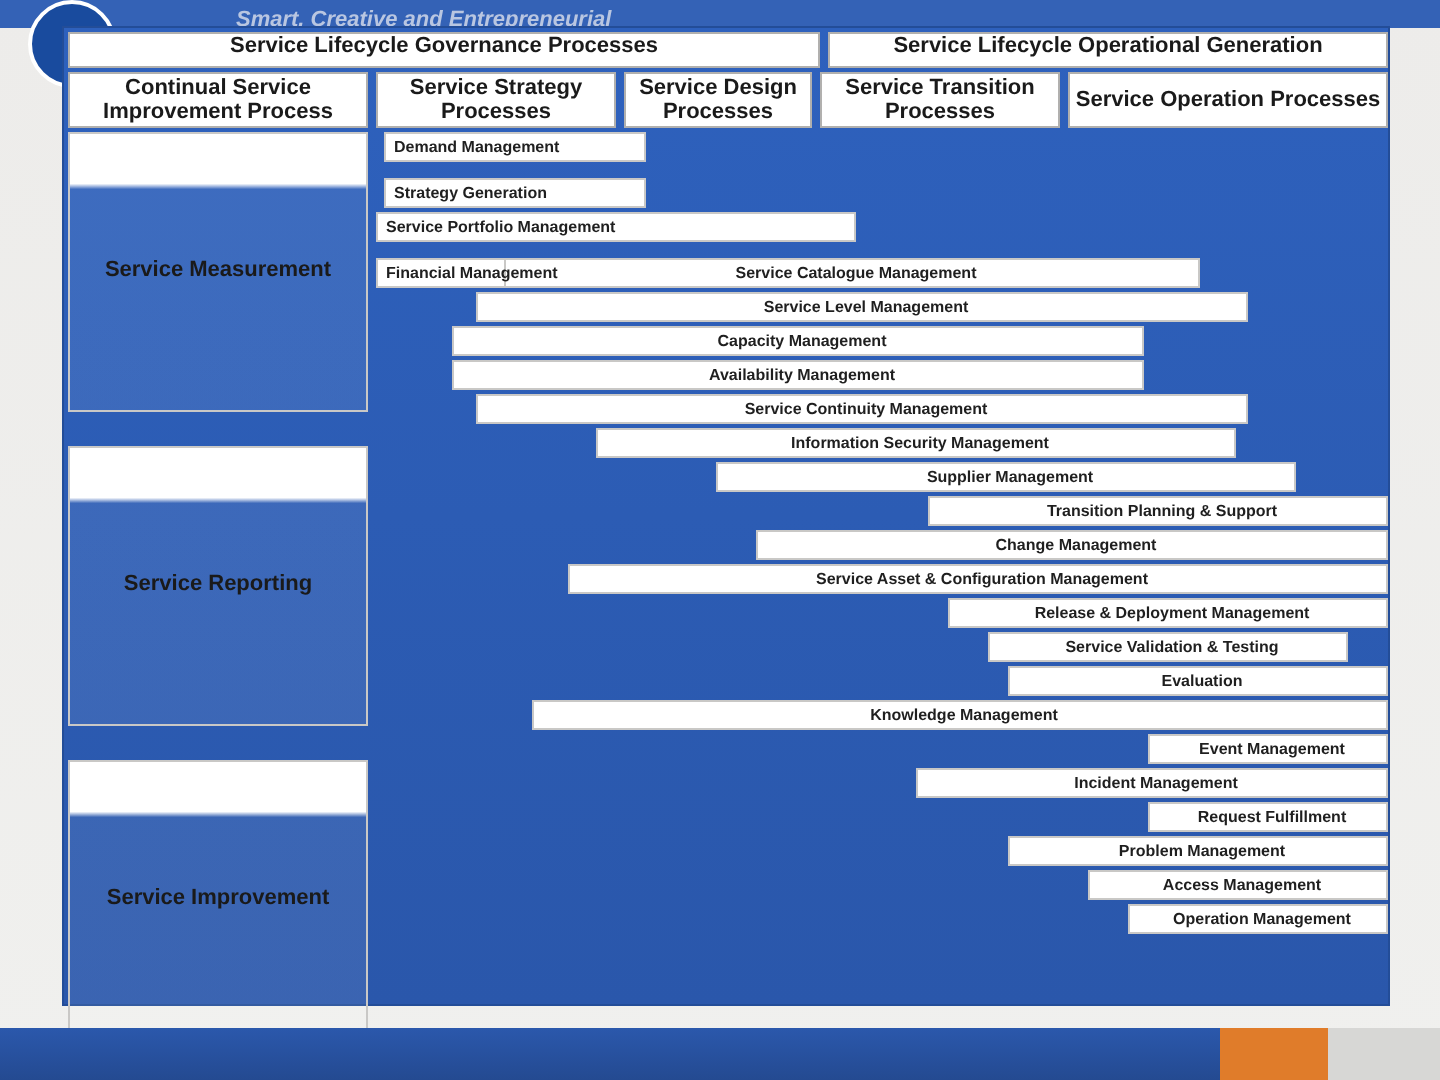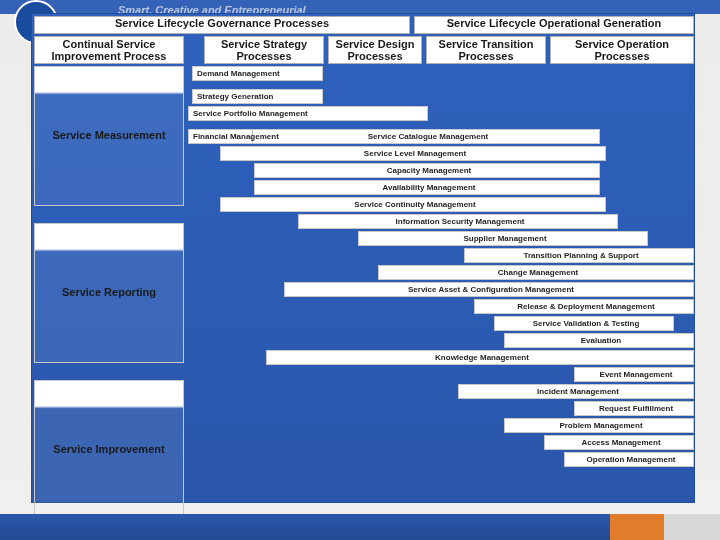--- a/index.html
+++ b/index.html
@@ -44,21 +44,21 @@
            background:#fff; margin-left:4px; margin-right:2px; border:1px solid #b1b0ae;}
   .columns {
     position:absolute; top:22px; left:0; width:664px; height:28px; display:flex;
   }
   .col-head {
     background:#fff; border:1px solid #b1b0ae; font-size:11px; font-weight:600;
     color:#1a1a1a; text-align:center; display:flex; align-items:center; justify-content:center;
     margin-left:2px; line-height:1.1;
   }
   .c1 { width:150px; }
-  .c2 { width:120px; margin-left:20px;}
+  .c2 { width:120px; margin-left:4px;}
   .c3 { width:94px; margin-left:4px;}
   .c4 { width:120px; margin-left:4px;}
   .c5 { flex:1; margin-left:4px; margin-right:2px;}
 
   .left-boxes { position:absolute; left:2px; top:52px; width:150px; }
   .lbox {
     height:140px; border:1px solid #c9c8c6; background:
       linear-gradient(#fff 0%,#fff 18%,rgba(255,255,255,0.08) 20%,rgba(255,255,255,0.08) 100%);
     margin-bottom:17px; display:flex; align-items:center; justify-content:center;
     font-size:11px; font-weight:600; color:#1a1a1a; text-align:center; line-height:1.2;
@@ -69,22 +69,22 @@
     height:15px; background:#fff; border:1px solid #c9c8c6;
     font-size:8px; font-weight:600; color:#1f1f1f;
     display:flex; align-items:center; padding-left:4px; justify-content:center;
     margin-bottom:2px;
   }
   
   .w-strat { width:131px; margin-left:4px; justify-content:flex-start;}
   .w-strat-long { width:240px; margin-left:0; justify-content:flex-start;}
   .w-fin { width:118px; margin-left:0; justify-content:flex-start;}
   .w-design-a { width:348px; margin-left:64px;}
-  .w-design-b { width:346px; margin-left:66px;}
-  .w-design-c { width:386px; margin-left:32px;}
+  .w-design-b { width:346px; margin-left:38px;}
+  .w-design-c { width:386px; margin-left:50px;}
   .w-supplier { width:290px; margin-left:170px;}
   .w-trans-a  { width:230px; margin-left:276px;}
   .w-trans-b  { width:316px; margin-left:190px;}
   .w-trans-c  { width:410px; margin-left:96px;}
   .w-trans-d  { width:220px; margin-left:286px;}
   .w-trans-e  { width:190px; margin-left:316px;}
   .w-know     { width:428px; margin-left:78px;}
   .w-ops      { width:120px; margin-left:386px;}
   .w-inc      { width:236px; margin-left:270px;}
 

